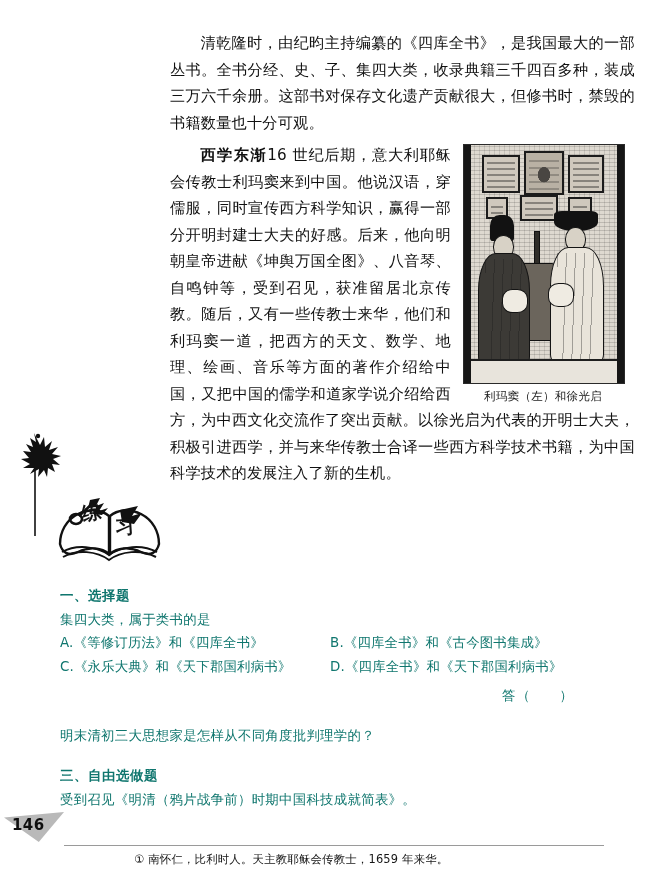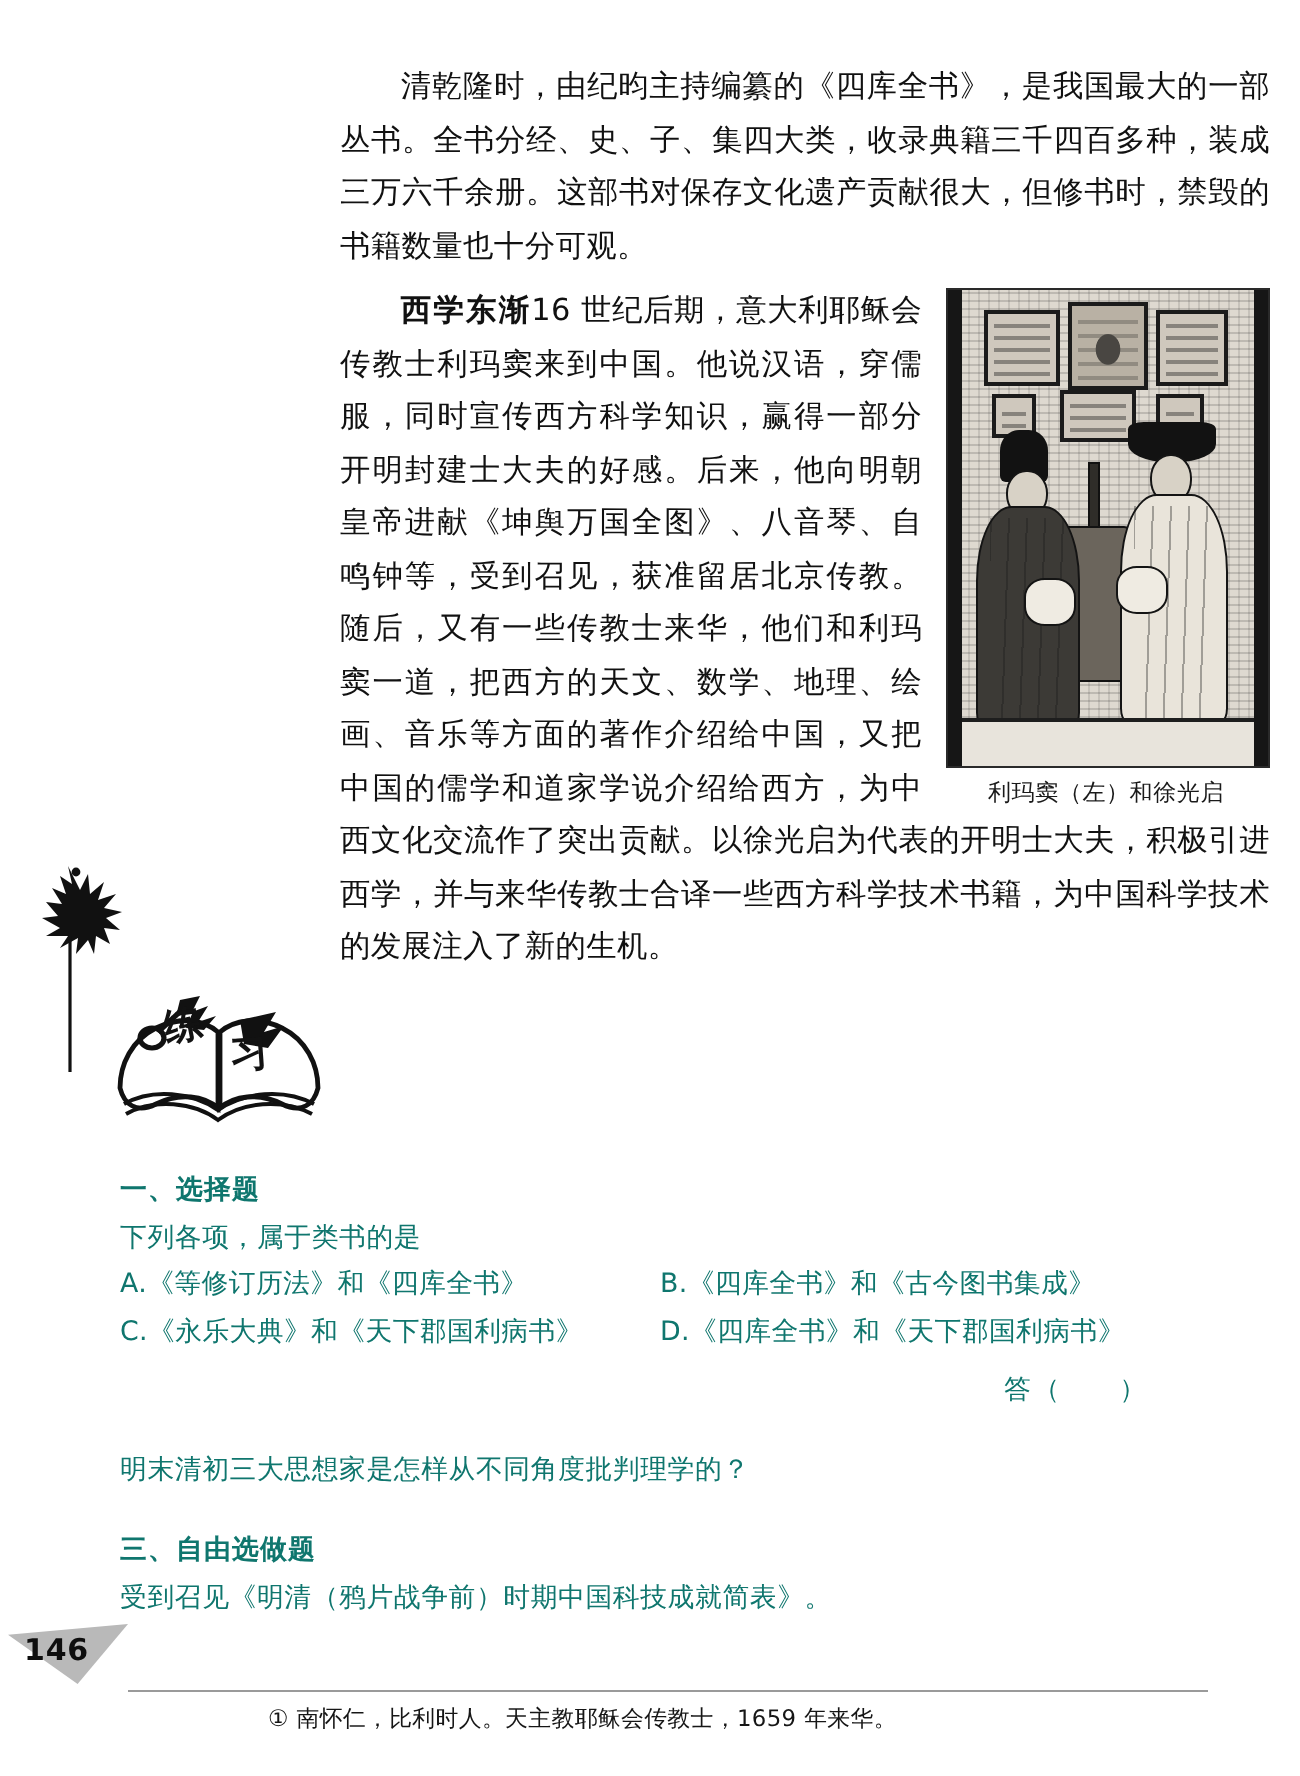--- a/index.html
+++ b/index.html
@@ -49,21 +49,21 @@
   sup.fn {
     font-size: 9px;
     vertical-align: super;
     line-height: 0;
   }
 
   
   .figure {
     float: right;
     width: 160px;
-    margin: 2px 2px 2px 12px;
+    margin: 2px 12px 2px 12px;
     shape-margin: 6px;
   }
   .illus {
     width: 160px;
     height: 238px;
     position: relative;
     background: #efeeea;
     border: 1px solid #2a2a2a;
     overflow: hidden;
   }
@@ -305,21 +305,21 @@
       <path d="M68 18 L86 14 L80 24 L90 21 L82 32 L70 30 Z" fill="#111"></path>
     </svg>
     <span class="bk-text bk-a">练</span>
     <span class="bk-text bk-b">习</span>
   </div>
 
   <div class="exercise">
 
     <div class="ex-block">
       <div class="ex-head">一、选择题</div>
-      <div class="ex-line">下列各项，属于类书的是</div>
+      <div class="ex-line">集四大类，属于类书的是</div>
       <div class="opts">
         <div class="opt">A.《等修订历法》和《四库全书》</div>
         <div class="opt">B.《四库全书》和《古今图书集成》</div>
         <div class="opt">C.《永乐大典》和《天下郡国利病书》</div>
         <div class="opt">D.《四库全书》和《天下郡国利病书》</div>
       </div>
       <div class="answer-line">答（　　）</div>
     </div>
 
     <div class="ex-block">

